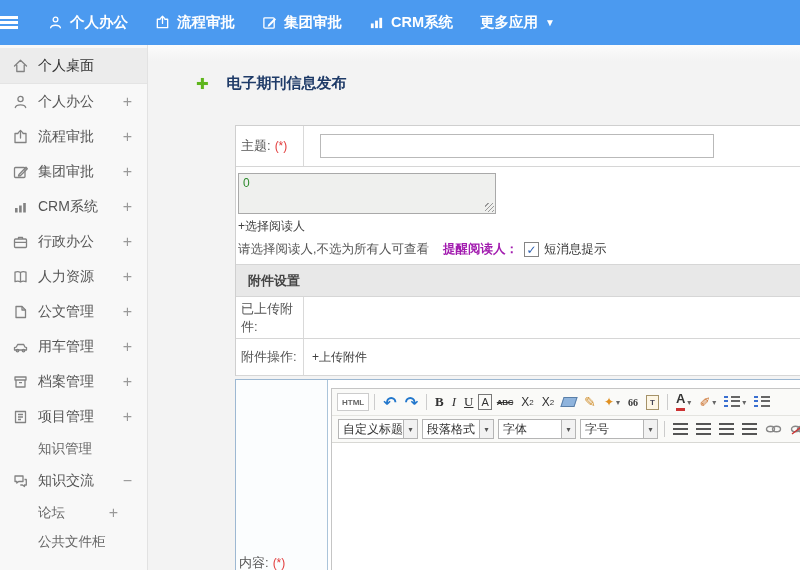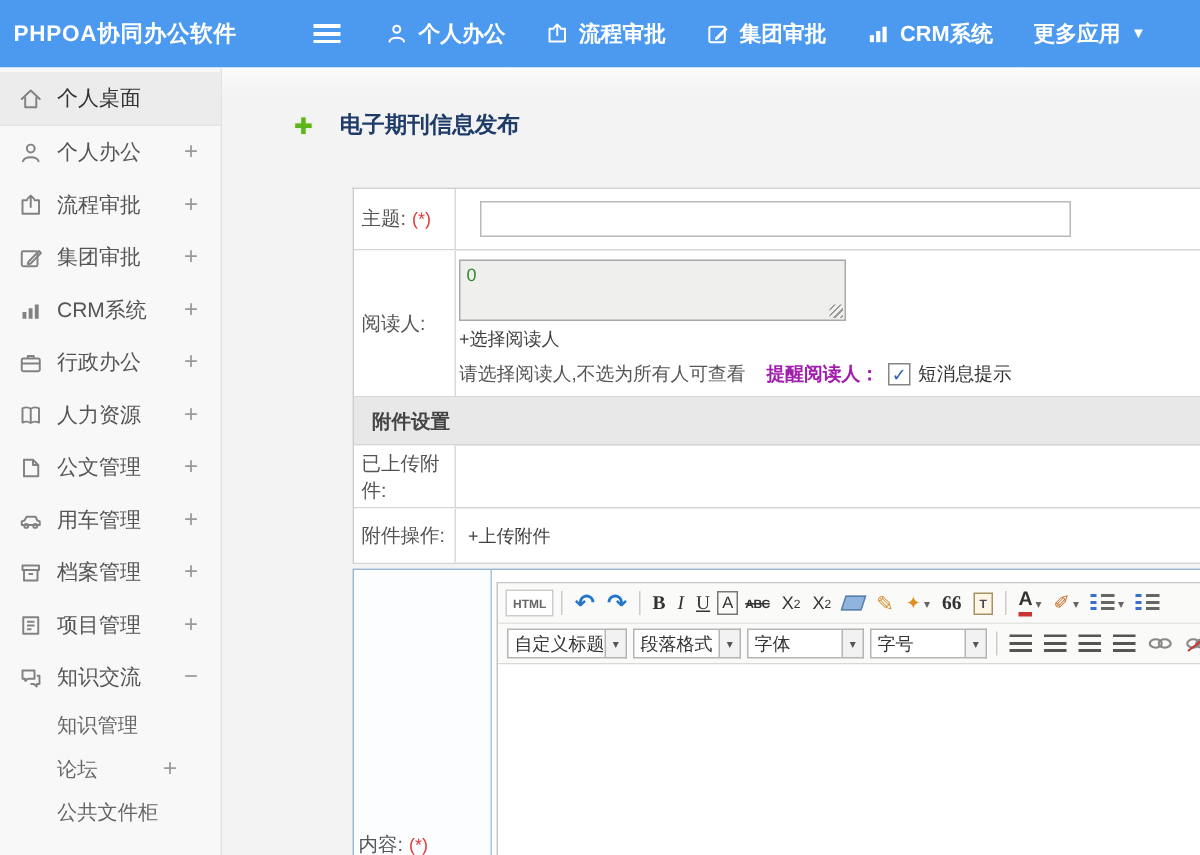--- a/index.html
+++ b/index.html
@@ -85,21 +85,21 @@
   .b-bold{font-weight:bold;}
   .b-italic{font-style:italic;}
   .b-under{text-decoration:underline;}
   .b-boxa{font-size:11px;border:1px solid #777;padding:0 2px;height:14px;}
   .b-strike{font-size:8px;font-weight:bold;text-decoration:line-through;letter-spacing:-.3px;}
   .b-script{font-size:12px;}
   .b-script sup,.b-script sub{font-size:8px;}
   .i-eraser{width:12px;height:8px;background:#8fb4dd;border:1px solid #5a7fa8;transform:skewX(-18deg);}
   .i-brush{color:#d09030;font-size:14px;}
   .i-wand{color:#e09020;font-size:12px;}
-  .b-quote{font-weight:bold;font-size:13px;color:#333;}
+  .b-quote{font-weight:bold;font-size:10px;color:#333;}
   .i-paste{width:11px;height:13px;border:1px solid #a59268;background:#fdf6e5;font-size:8px;font-weight:bold;color:#445;
     display:inline-flex;align-items:center;justify-content:center;}
   .b-fontcolor{font-size:13px;font-weight:bold;border-bottom:3px solid #c33;line-height:12px;height:15px;}
   .i-hl{color:#c86820;font-size:13px;}
   .mini-caret{font-size:8px;color:#666;margin-left:2px;}
   .i-olist{width:16px;height:13px;flex:0 0 auto;
     background:repeating-linear-gradient(to bottom,#3a6fd0 0 2px,rgba(0,0,0,0) 2px 4.4px) left/4px 100% no-repeat,
                repeating-linear-gradient(to bottom,#666 0 2px,rgba(0,0,0,0) 2px 4.4px) right/9px 100% no-repeat;}
   
   .ksel{display:flex;margin:0 2px;flex:0 0 auto;cursor:pointer;text-align:center;}
@@ -110,21 +110,20 @@
   .w1{width:60px}.w2{width:52px}.w3{width:58px}.w4{width:58px}
   .i-align{width:15px;height:12px;margin:0;
     background:repeating-linear-gradient(to bottom,#555 0 2px,rgba(0,0,0,0) 2px 4.8px);}
   .edit-area{height:262px;background:#fff;}
   svg{overflow:visible;}
 </style>
 </head>
 <body>
 
 <header class="topbar">
-  <div class="logo">PHPOA协同办公软件</div>
   <span class="ham"></span>
   <nav class="nav">
     <div class="nav-item">
       <svg width="15" height="15" viewBox="0 0 16 16" fill="none" stroke="#fff" stroke-width="1.4" stroke-linecap="round">
           <circle cx="8" cy="4.8" r="2.5"></circle>
           <path d="M2.8 13.6c1-3.6 9.4-3.6 10.4 0"></path>
         </svg>
       <span>个人办公</span>
     </div>
     <div class="nav-item">
@@ -238,31 +237,31 @@
     <span class="sb-exp">+</span>
   </div>
   <div class="sb-item">
     <svg class="sb-ico" width="17" height="16" viewBox="0 0 16 16" fill="none" stroke="currentColor" stroke-width="1.3" stroke-linejoin="round">
         <rect x="3" y="2.5" width="10" height="11"></rect>
         <path d="M5.5 5.5h5M5.5 8h5M5.5 10.5h3"></path>
       </svg>
     <span class="sb-label">项目管理</span>
     <span class="sb-exp">+</span>
   </div>
-  <div class="sb-item">
-    <svg class="sb-ico" width="17" height="16" viewBox="0 0 16 16" fill="none" stroke="currentColor" stroke-width="1.3" stroke-linejoin="round">
-        <path d="M2.5 3h8v5.5H6.2L4.3 10V8.5H2.5z"></path>
-        <path d="M12 6.5h1.8v5.5H12v1.6l-2-1.6H7.8"></path>
-      </svg>
-    <span class="sb-label">知识交流</span>
-    <span class="sb-exp">−</span>
-  </div>
   <div class="sb-item sub">
     <span class="sb-label">知识管理</span>
     <span class="sb-exp"></span>
+  </div>
+  <div class="sb-item">
+    <svg class="sb-ico" width="17" height="16" viewBox="0 0 16 16" fill="none" stroke="currentColor" stroke-width="1.3" stroke-linejoin="round">
+        <path d="M2.5 3h8v5.5H6.2L4.3 10V8.5H2.5z"></path>
+        <path d="M12 6.5h1.8v5.5H12v1.6l-2-1.6H7.8"></path>
+      </svg>
+    <span class="sb-label">知识交流</span>
+    <span class="sb-exp">−</span>
   </div>
   <div class="sb-item sub">
     <span class="sb-label">论坛</span>
     <span class="sb-exp">+</span>
   </div>
   <div class="sb-item sub">
     <span class="sb-label">公共文件柜</span>
     <span class="sb-exp"></span>
   </div>
 </aside>
@@ -280,23 +279,20 @@
       <div class="flabel">
         <span>主题:</span>
         <span class="freq">(*)</span>
       </div>
       <div class="fval">
         <input type="text" style="">
       </div>
     </div>
 
     <div class="frow row-readers">
-      <div class="flabel">
-        <span>阅读人:</span>
-      </div>
       <div class="fval">
         <div class="readers-box">0</div>
         <a class="link readers-link">+选择阅读人</a>
         <div class="hint-line">
           <span>请选择阅读人,不选为所有人可查看</span>
           <span class="remind">提醒阅读人：</span>
           <span class="cbx">✓</span>
           <span class="sms">短消息提示</span>
         </div>
       </div>

